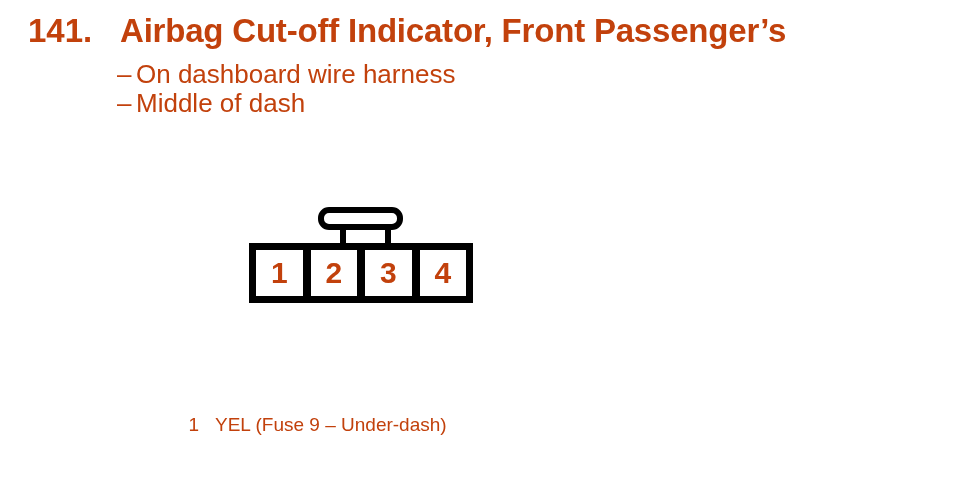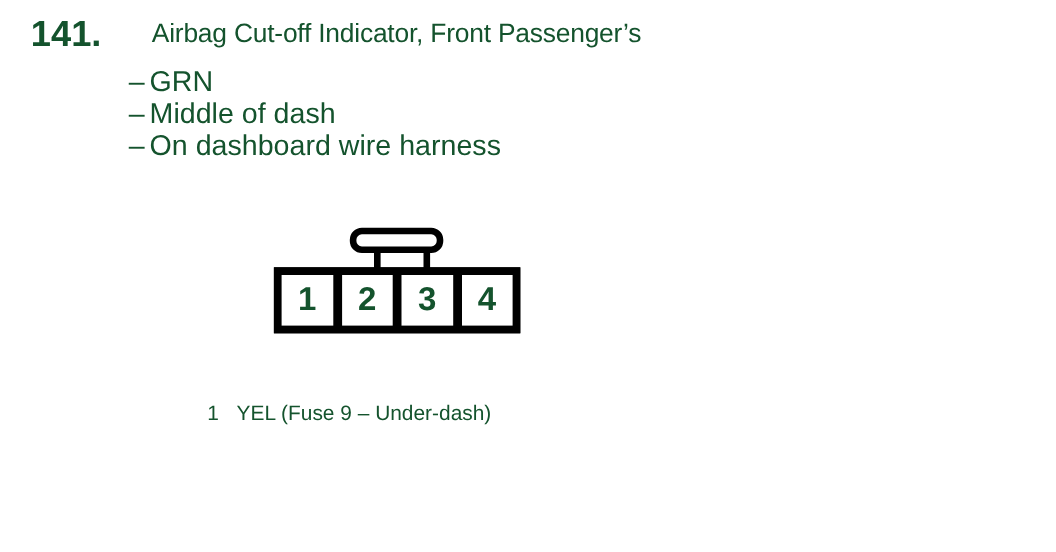--- a/index.html
+++ b/index.html
@@ -1,30 +1,30 @@
 <!DOCTYPE html>
 <html><head>
 <meta charset="utf-8">
 <style>
   html, body { margin:0; padding:0; background:#ffffff; }
   .page {
     position:relative; width:960px; height:502px;
-    background:#ffffff; color:#14532d;
+    background:#ffffff; color:#c2410c;
     font-family:"Liberation Sans", sans-serif;
     overflow:hidden;
   }
 
   
   .header-num {
     position:absolute; left:28px; top:14px;
     font-size:33px; font-weight:bold; line-height:34px; white-space:nowrap;
   }
   .header-title {
-    position:absolute; left:138px; top:14px;
-    font-size:24px; font-weight:normal; line-height:34px; white-space:nowrap;
+    position:absolute; left:120px; top:14px;
+    font-size:33px; font-weight:bold; line-height:34px; white-space:nowrap;
     letter-spacing:-0.2px;
   }
 
   
   .notes { position:absolute; left:117px; top:60px; font-size:26px; line-height:29px; }
   .note-row { height:29px; white-space:nowrap; }
   .note-dash { display:inline-block; width:19px; }
 
   
   .tab-lobe {
@@ -44,41 +44,38 @@
     display:flex; gap:8px;
   }
   .pin-cell {
     flex:1; background:#ffffff;
     display:flex; align-items:center; justify-content:center;
     font-size:30px; font-weight:bold;
   }
 
   
   .legend { position:absolute; left:177px; top:362px; font-size:19px; line-height:29px; }
-  .pin-row { height:29px; white-space:nowrap; }
+  .pin-row { height:29px; white-space:nowrap;margin-top:48px; }
   .pin-num { display:inline-block; width:22px; text-align:right; }
   .pin-desc { margin-left:16px; }
 </style>
 </head>
 <body>
 
 <div class="page">
 
   <span class="header-num">141.</span>
   <span class="header-title">Airbag Cut-off Indicator, Front Passenger’s</span>
 
   <div class="notes">
     <div class="note-row">
-      <span class="note-dash">–</span><span>GRN</span>
+      <span class="note-dash">–</span><span>On dashboard wire harness</span>
     </div>
     <div class="note-row">
       <span class="note-dash">–</span><span>Middle of dash</span>
-    </div>
-    <div class="note-row">
-      <span class="note-dash">–</span><span>On dashboard wire harness</span>
     </div>
   </div>
 
   <div class="tab-lobe"></div>
   <div class="tab-stem"></div>
 
   <div class="connector-body">
     <div class="pin-cell">
       <span>1</span>
     </div>

